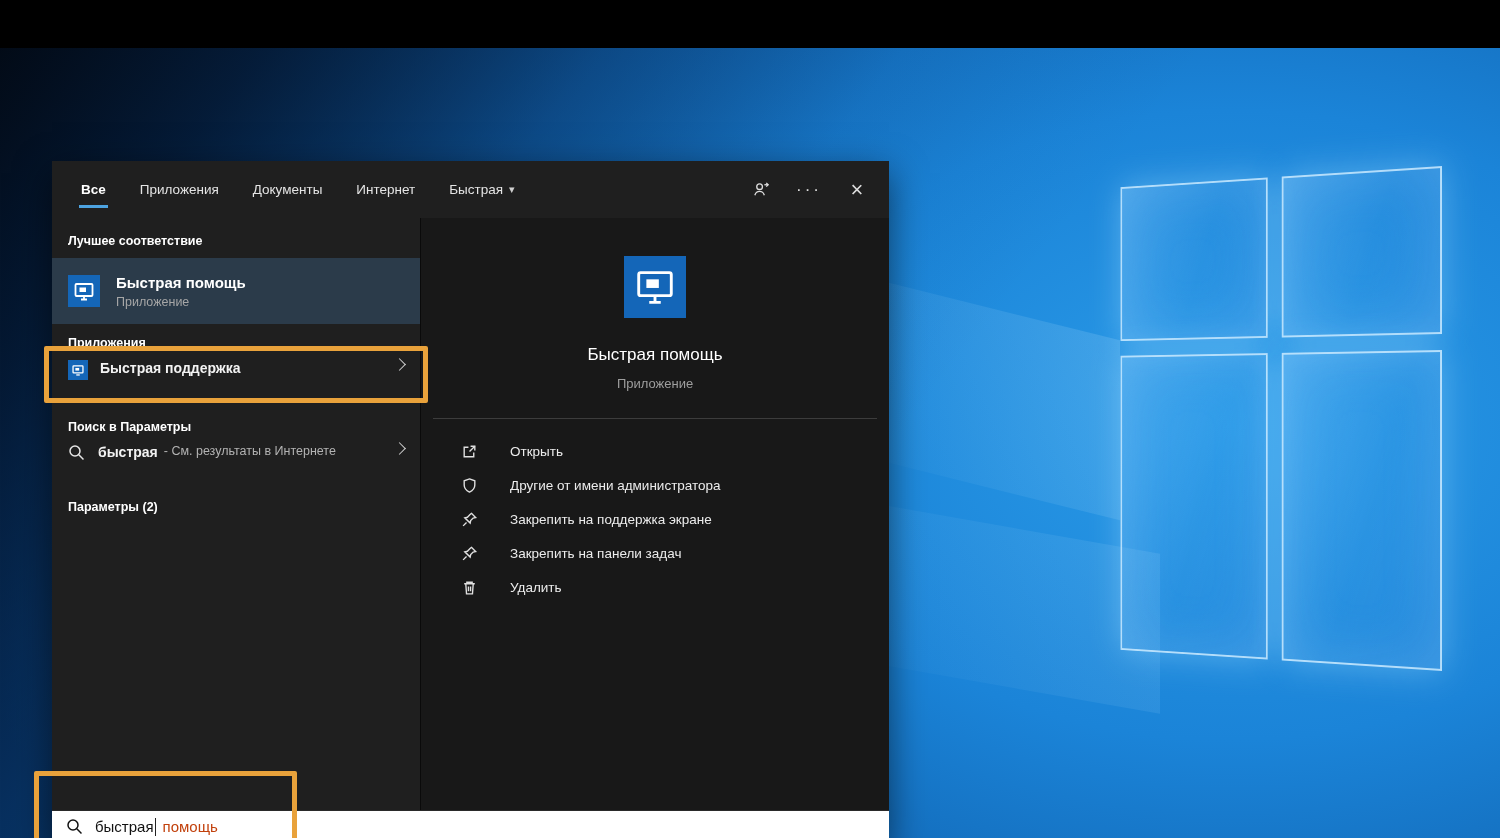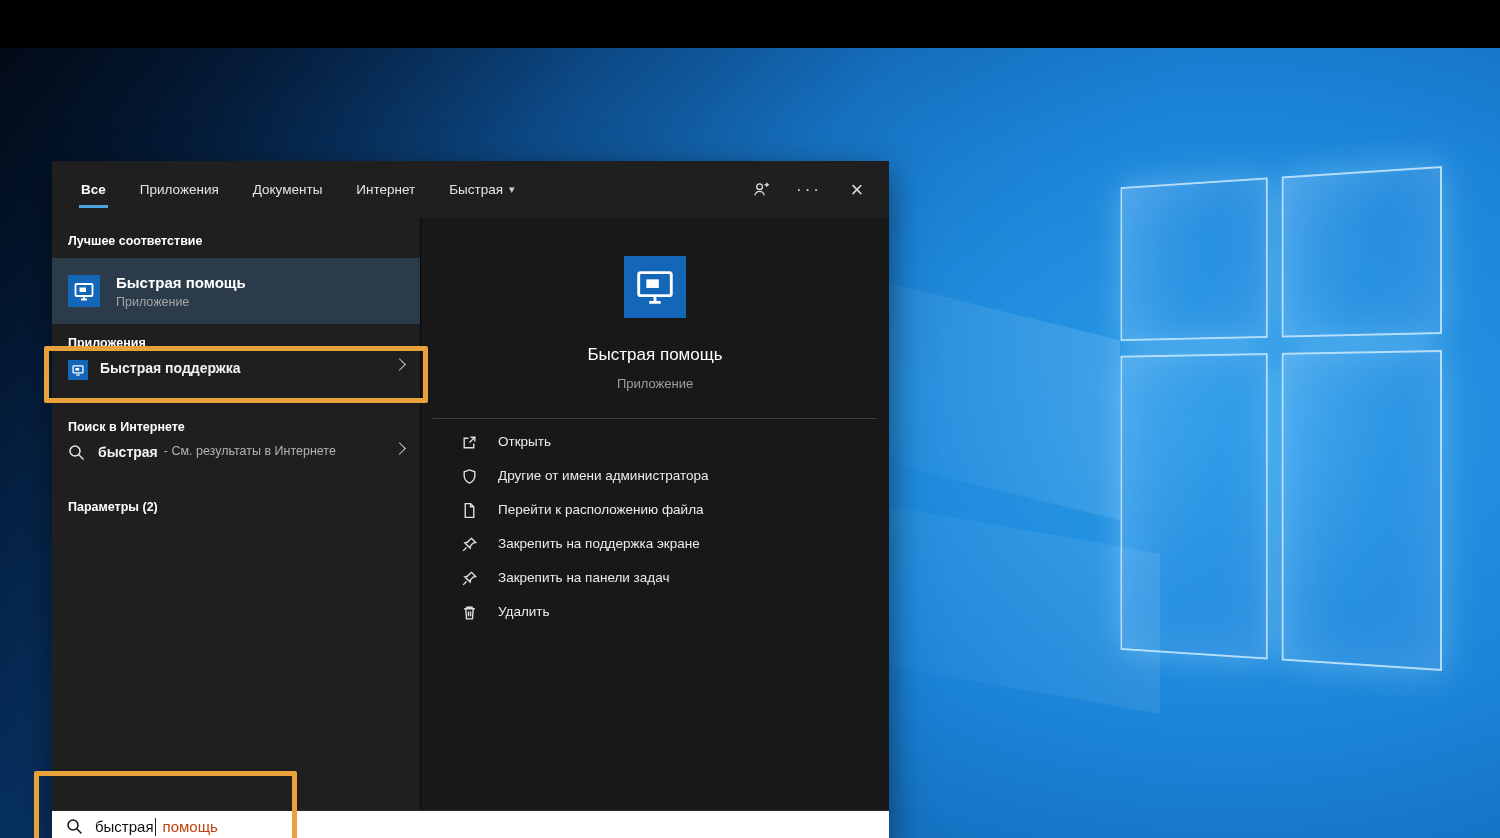--- a/index.html
+++ b/index.html
@@ -56,21 +56,21 @@
   .list-item .suffix { font-size:12.5px; color:#b3b3b3; margin-left:6px; font-weight:normal; }
   .chev { margin-left:auto; width:9px; height:9px; border-right:1.6px solid #cfcfcf; border-top:1.6px solid #cfcfcf; transform:rotate(45deg); flex:0 0 auto; }
   .web-item { height:44px; }
   .search-glyph { width:17px; height:17px; margin-right:13px; flex:0 0 auto; }
 
   .right-col { flex:1; background:#181818; border-left:1px solid #0a0a0a; padding-top:38px; }
   .preview-icon { width:62px; height:62px; margin:0 auto; }
   .preview-title { text-align:center; margin-top:27px; font-size:17px; color:#fff; }
   .preview-subtitle { text-align:center; margin-top:11px; font-size:13px; color:#9e9e9e; }
   .pv-divider { height:1px; background:#3c3c3c; margin:27px 12px 15px; }
-  .action-row { display:flex; gap:20px; height:34px; padding-left:40px; font-size:13.5px; color:#ececec; cursor:default; }
+  .action-row { display:flex; align-items:center; gap:32px; height:34px; padding-left:40px; font-size:13.5px; color:#ececec; cursor:default; }
   .action-row svg { flex:0 0 auto; }
 
   .search-bar { flex:0 0 32px; height:32px; background:#ffffff; display:flex; align-items:center; padding:0 14px; border-top:1px solid #2a2a2a; }
   .sb-icon { width:17px; height:17px; margin-right:12px; flex:0 0 auto; }
   .sb-typed { font-size:15px; color:#111; }
   .sb-caret { display:inline-block; width:1px; height:18px; background:#222; margin:0 1px; vertical-align:middle; }
   .sb-suggest { font-size:15px; color:#c2410c; margin-left:6px; }
 
   
   .annotation { position:absolute; border:5px solid var(--annotation,#E9A23B); border-radius:2px; pointer-events:none; z-index:30; }
@@ -158,21 +158,21 @@
             <svg width="14" height="14" viewBox="0 0 24 24">
               <rect x="3.5" y="5" width="17" height="12" rx="1" stroke="#fff" stroke-width="2.2" fill="none"></rect>
               <rect x="7.5" y="8.5" width="6.5" height="4.5" fill="#fff"></rect>
               <path d="M9 20.5h6" stroke="#fff" stroke-width="2.2"></path>
             </svg>
           </div>
           <span class="label">Быстрая поддержка</span>
           <span class="chev"></span>
         </div>
 
-        <div class="section-header">Поиск в Интернете</div>
+        <div class="section-header">Поиск в Параметры</div>
 
         <div class="list-item web-item">
           <svg class="search-glyph" viewBox="0 0 17 17" fill="none" stroke="#e6e6e6" stroke-width="1.5">
             <circle cx="7" cy="7" r="5"></circle>
               <path d="M10.8 10.8L15.5 15.5"></path>
           </svg>
           <span class="label">быстрая</span>
           <span class="suffix">- См. результаты в Интернете</span>
           <span class="chev"></span>
         </div>
@@ -198,27 +198,20 @@
               <path d="M9 3h4v4"></path>
               <path d="M13 3L8 8"></path>
           </svg>
           <span>Открыть</span>
         </div>
         <div class="action-row">
           <svg width="17" height="17" viewBox="0 0 16 16" fill="none" stroke="#e0e0e0" stroke-width="1.3">
             <path d="M8 1.8l5 1.8v4c0 3.2-2.2 5.3-5 6.6-2.8-1.3-5-3.4-5-6.6v-4z"></path>
           </svg>
           <span>Другие от имени администратора</span>
-        </div>
-        <div class="action-row">
-          <svg width="17" height="17" viewBox="0 0 16 16" fill="none" stroke="#e0e0e0" stroke-width="1.3">
-            <path d="M4 1.5h5l3 3v10H4z"></path>
-              <path d="M9 1.5v3h3"></path>
-          </svg>
-          <span>Перейти к расположению файла</span>
         </div>
         <div class="action-row">
           <svg width="17" height="17" viewBox="0 0 16 16" fill="none" stroke="#e0e0e0" stroke-width="1.3">
             <path d="M9.8 2.2l4 4-2.4.5-2.3 2.3-.5 2.4-5-5 2.4-.5 2.3-2.3z"></path>
               <path d="M5.2 10.8L2 14"></path>
           </svg>
           <span>Закрепить на поддержка экране</span>
         </div>
         <div class="action-row">
           <svg width="17" height="17" viewBox="0 0 16 16" fill="none" stroke="#e0e0e0" stroke-width="1.3">

